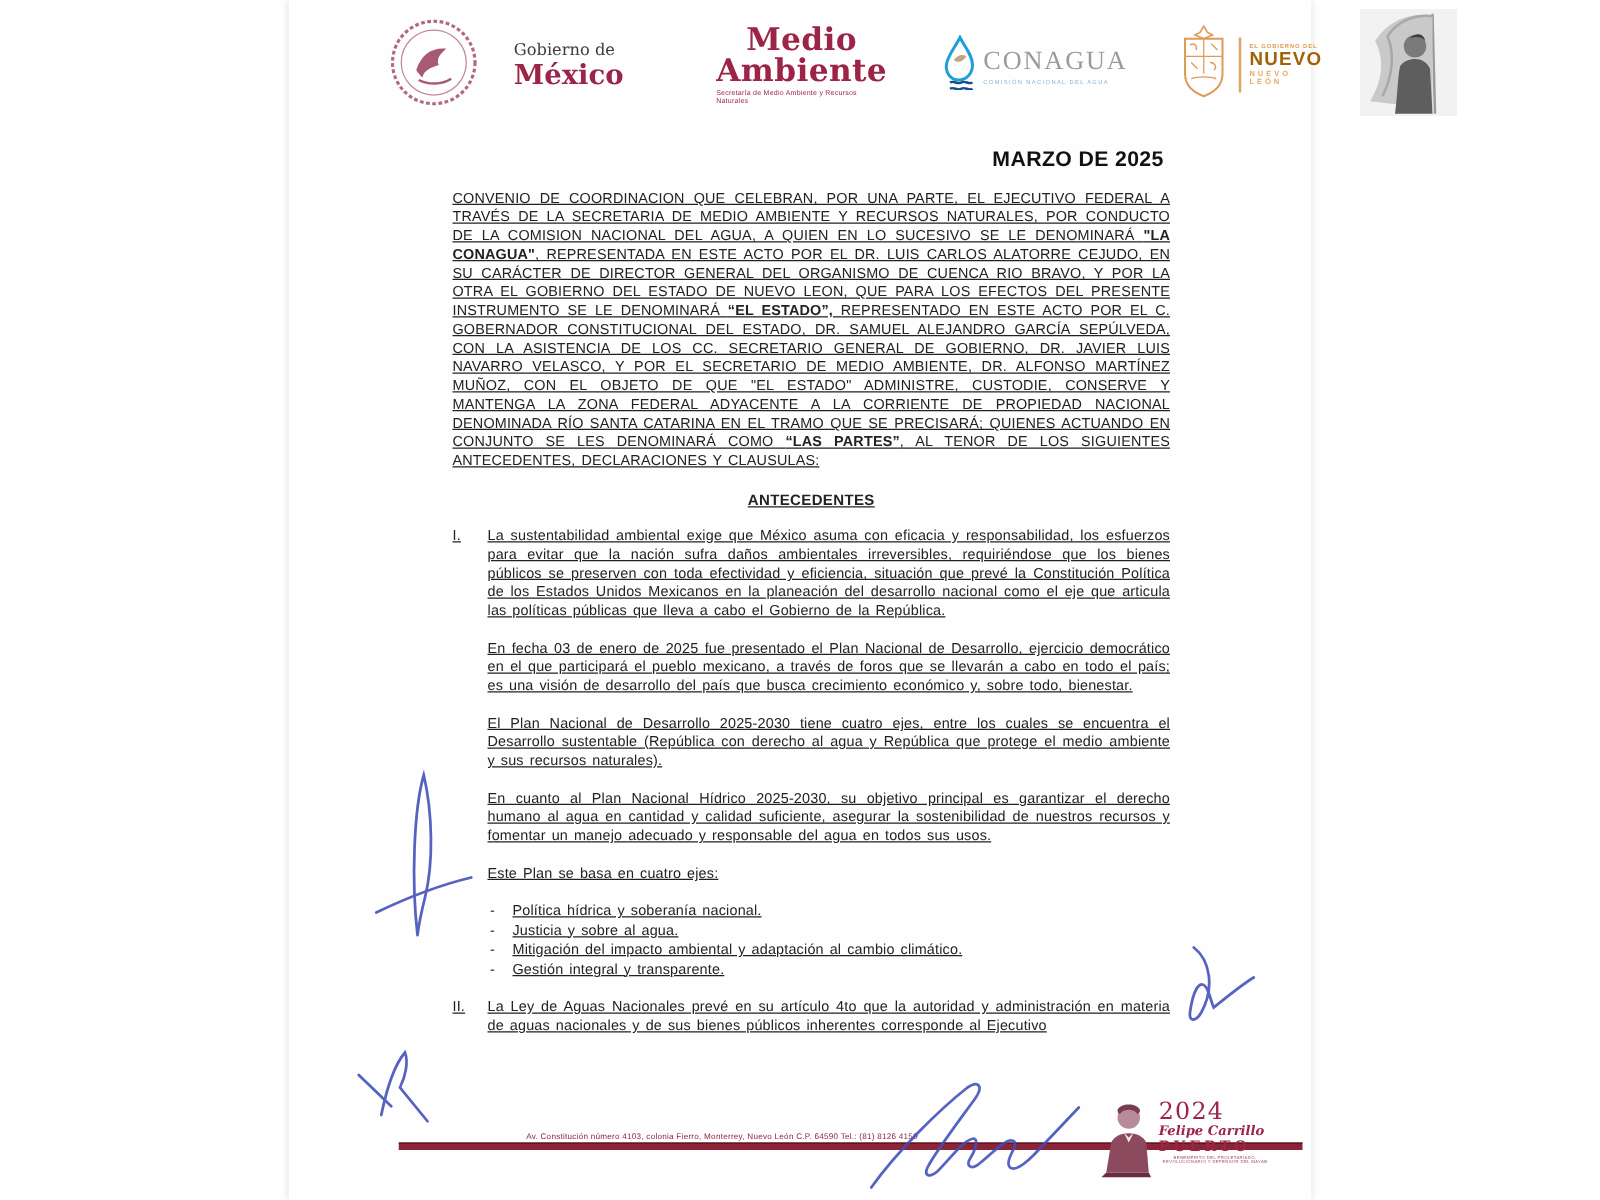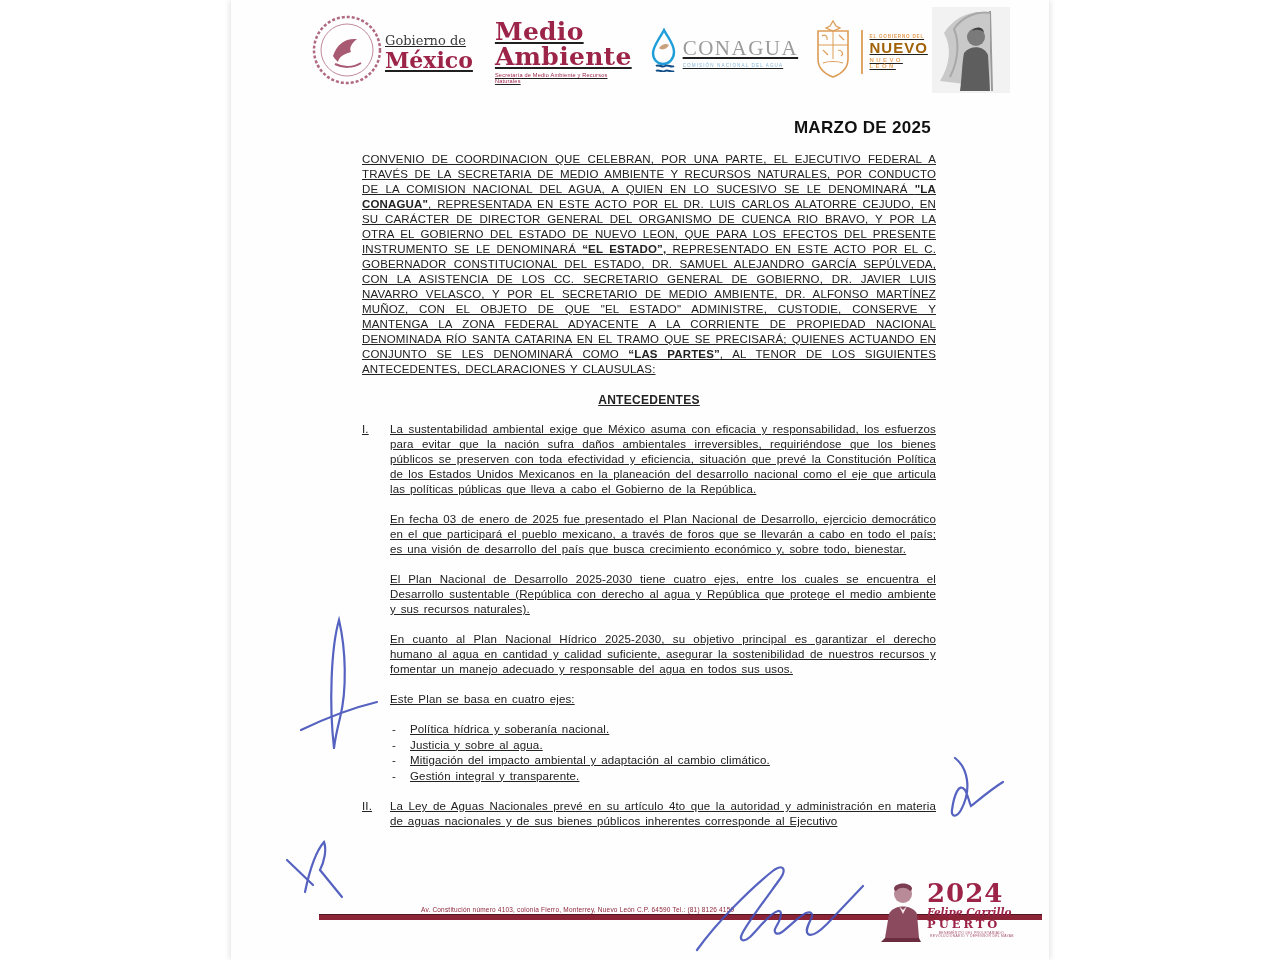--- a/index.html
+++ b/index.html
@@ -1,26 +1,26 @@
 <!DOCTYPE html>
 <html><head>
 <meta charset="utf-8">
 <style>
   html,body{margin:0;padding:0;background:#ffffff;}
   body{width:1280px;height:960px;overflow:hidden;font-family:"Liberation Sans",sans-serif;}
   .page{position:relative;width:818px;height:960px;margin:0 auto;background:#fefefe;
         box-shadow:0 0 7px rgba(0,0,0,.16);color:#1f1f1f;}
   
-  .header{position:absolute;left:80px;top:8px;width:660px;height:88px;display:flex;align-items:center;gap:0;text-decoration:underline;}
+  .header{position:absolute;left:80px;top:8px;width:660px;height:88px;display:flex;align-items:center;gap:26px;}
   .gob-text{line-height:1;margin-left:2px;}
   .gob-l1{font-family:"DejaVu Serif",serif;font-size:13px;color:#3c3c3c;}
   .gob-l2{font-family:"DejaVu Serif",serif;font-size:22px;font-weight:bold;color:#9d2449;margin-top:2px;text-align:center;}
   .vdiv{width:2px;height:56px;background:#9d2449;margin:0 10px 0 12px;}
   .ma-block{line-height:1;}
-  .ma-title{font-family:"DejaVu Serif",serif;font-size:25px;font-weight:bold;color:#9d2449;letter-spacing:.3px;}
+  .ma-title{font-family:"DejaVu Serif",serif;font-size:25px;font-weight:bold;color:#9d2449;letter-spacing:.3px;text-align:center;}
   .ma-sub{font-size:5.6px;color:#9d2449;margin-top:4px;letter-spacing:.2px;}
   .conagua{display:flex;align-items:center;gap:5px;margin-left:16px;}
   .conagua-txt .t{font-family:"Liberation Serif",serif;font-size:21px;color:#9b9b9b;letter-spacing:1.5px;}
   .conagua-txt .s{font-size:4.6px;color:#86b6d8;letter-spacing:1.1px;margin-top:2px;}
   .nl{display:flex;align-items:center;gap:7px;margin-left:14px;}
   .nl-bar{width:1.5px;height:44px;background:#e0a666;}
   .nl-txt{line-height:1;}
   .nl-l1{font-size:4.6px;font-weight:bold;color:#e39a4f;letter-spacing:.8px;}
   .nl-l2{font-size:15px;font-weight:800;color:#a16207;letter-spacing:1px;margin-top:1px;}
   .nl-l3{font-size:6px;font-weight:bold;color:#e8a865;letter-spacing:2.4px;margin-top:2px;}
@@ -37,21 +37,21 @@
   .ipara{margin:0 0 15px 0;}
   .ipara:last-child{margin-bottom:0;}
   .ejes{list-style:none;margin:0 0 15px 0;padding:0;}
   .ejes li{padding-left:20px;position:relative;line-height:15.5px;text-align:left;}
   .ejes li::before{content:"-";position:absolute;left:2px;}
   
   .f-address{position:absolute;left:190px;top:906px;font-size:6.5px;color:#8c2438;letter-spacing:.2px;}
   .f-line{position:absolute;left:88px;top:914px;width:723px;height:5px;background:#8c2438;border-top:1.6px solid #55121f;}
   .fcp{position:absolute;left:648px;top:880px;display:flex;align-items:flex-start;gap:4px;}
   .fcp-txt{line-height:1;color:#9d2449;}
-  .fcp-year{font-family:"DejaVu Serif",serif;font-size:26px;font-weight:700;letter-spacing:1px;}
+  .fcp-year{font-family:"DejaVu Serif",serif;font-size:19px;font-weight:400;letter-spacing:1px;}
   .fcp-name{font-family:"DejaVu Serif",serif;font-style:italic;font-size:10.5px;font-weight:bold;margin-top:1px;}
   .fcp-puerto{font-family:"DejaVu Serif",serif;font-size:11.5px;font-weight:bold;letter-spacing:3px;margin-top:1px;}
   .fcp-tag{font-size:3.4px;letter-spacing:.3px;margin-top:2px;color:#a8536f;width:90px;text-align:center;}
   .ink{position:absolute;left:0;top:0;pointer-events:none;}
 </style>
 </head>
 <body>
 
 <div class="page">
 

